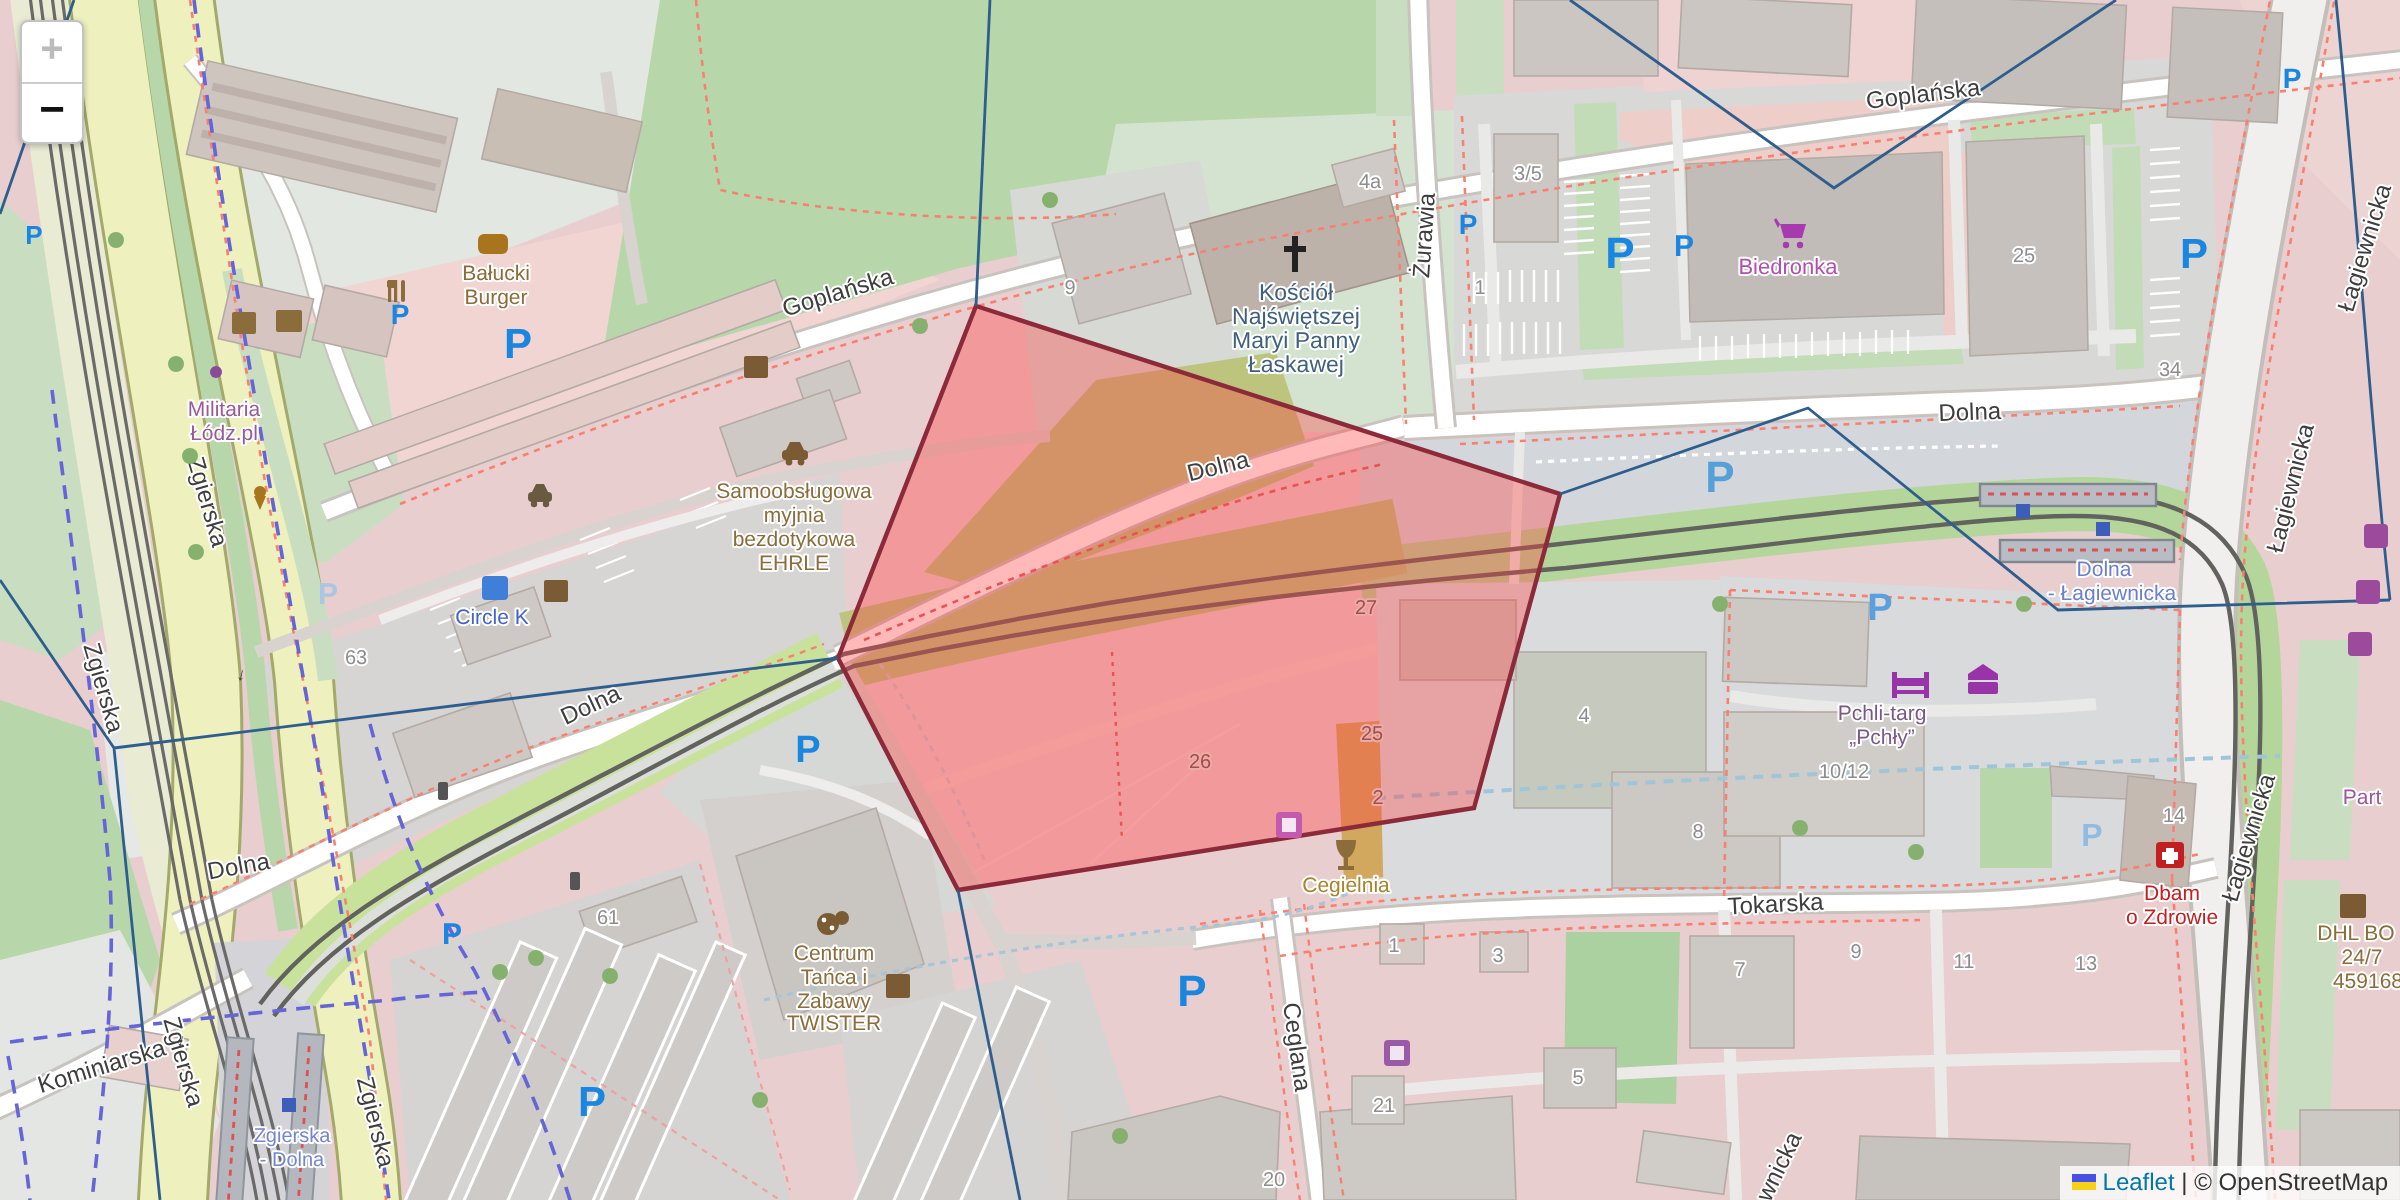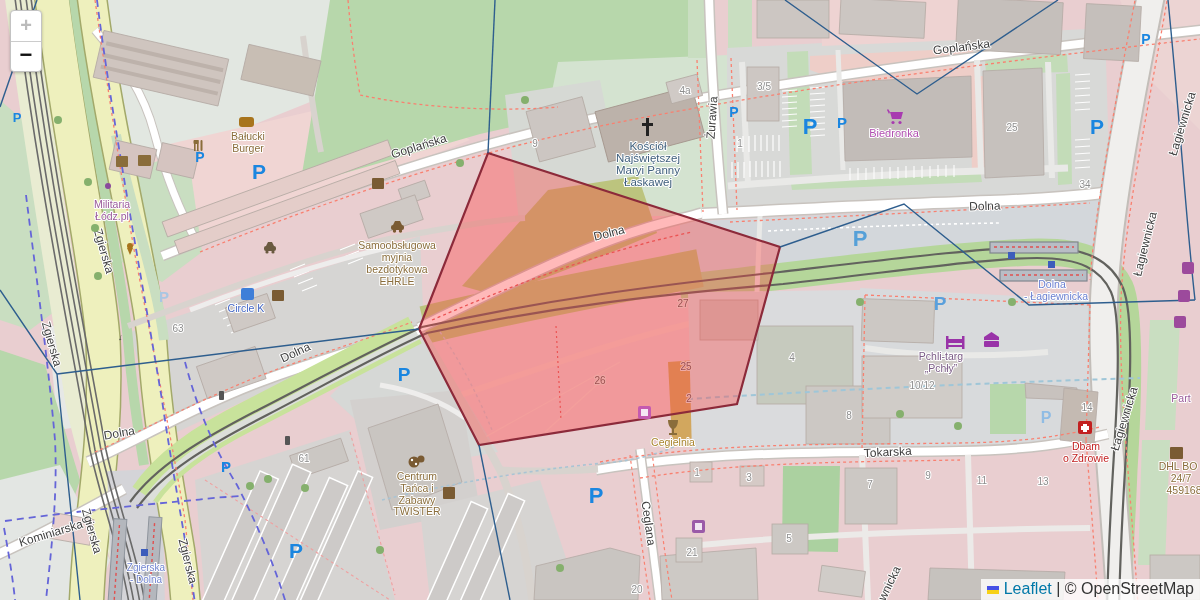--- a/index.html
+++ b/index.html
@@ -736,16 +736,16 @@
 
 <text x="90" y="523" font-size="9" fill="#444" text-anchor="middle" transform="rotate(14 90 523)">↓</text>
 </g>
 </svg>
 
 <div style="position:absolute;left:10px;top:10px;width:30px;height:60px;background:#fff;border:1px solid #c3c3c3;border-radius:4px;box-shadow:0 1px 3px rgba(0,0,0,.25)">
 <div style="height:30px;line-height:28px;text-align:center;font-size:20px;color:#bbb;border-bottom:1px solid #ccc;font-weight:bold">+</div>
 <div style="height:29px;line-height:26px;text-align:center;font-size:22px;color:#111;font-weight:bold">−</div>
 </div>
 
-<div style="position:absolute;right:0;bottom:0;background:rgba(255,255,255,.8);padding:1px 6px 2px 6px;font-size:16px;color:#333;font-family:'Liberation Sans',sans-serif">
+<div style="position:absolute;right:0;bottom:0;background:rgba(255,255,255,.8);padding:1px 6px 2px 6px;font-size:12px;color:#333;font-family:'Liberation Sans',sans-serif">
 <span style="display:inline-block;width:12px;height:8px;background:linear-gradient(#4550e5 50%,#f7d117 50%);"></span> <span style="color:#0078a8">Leaflet</span> | © OpenStreetMap
 </div>
 </div>
 
 </body></html>

